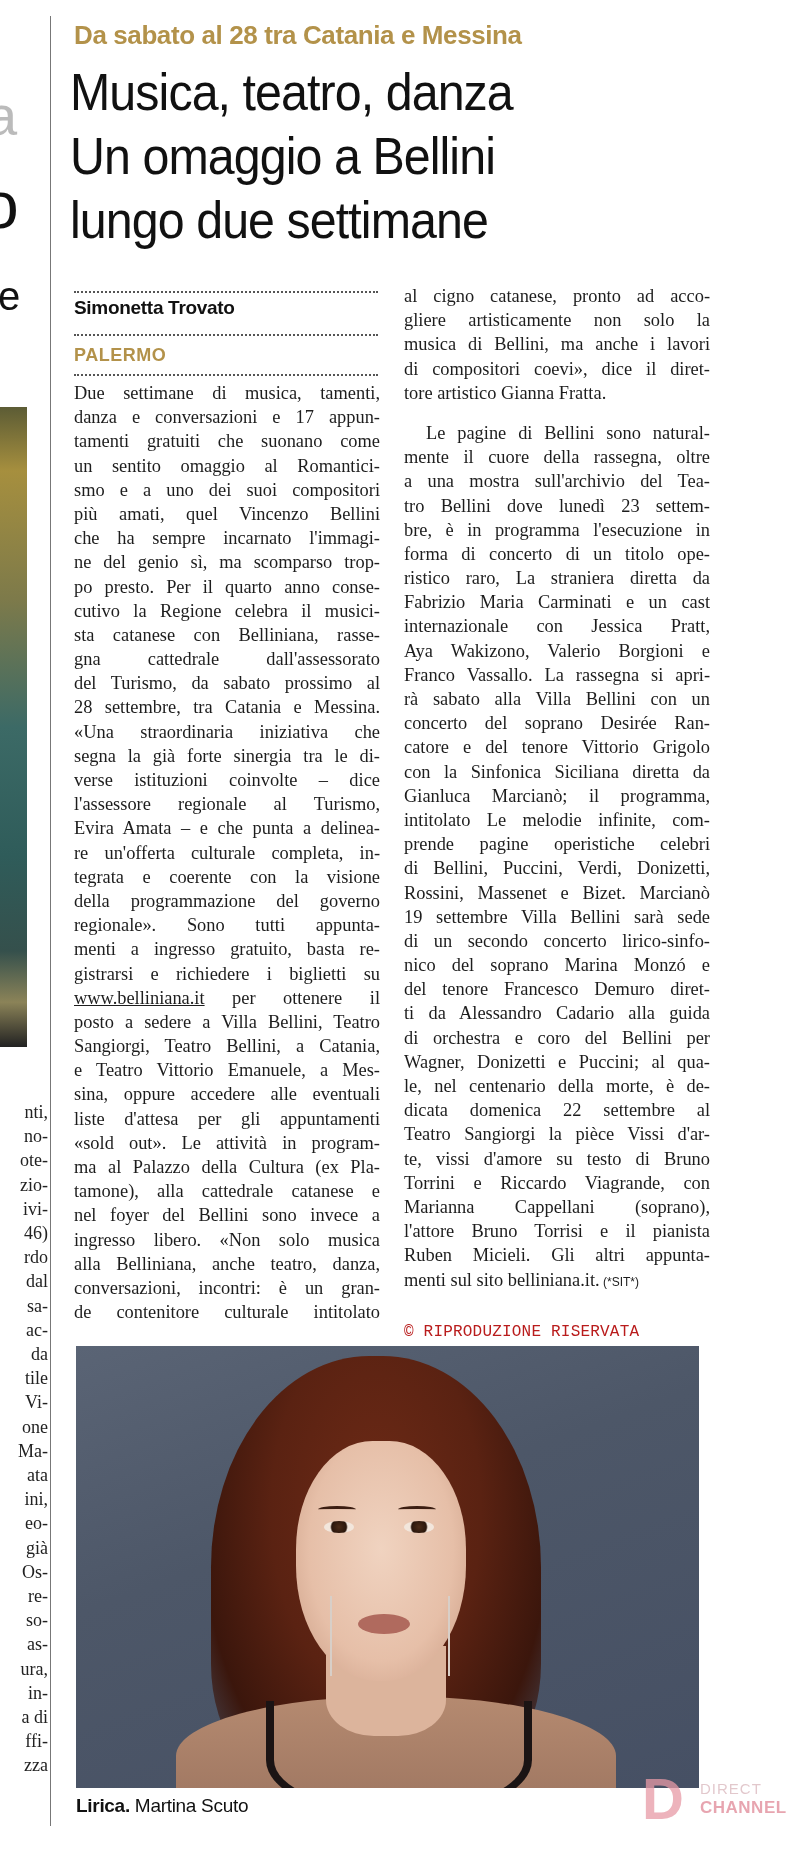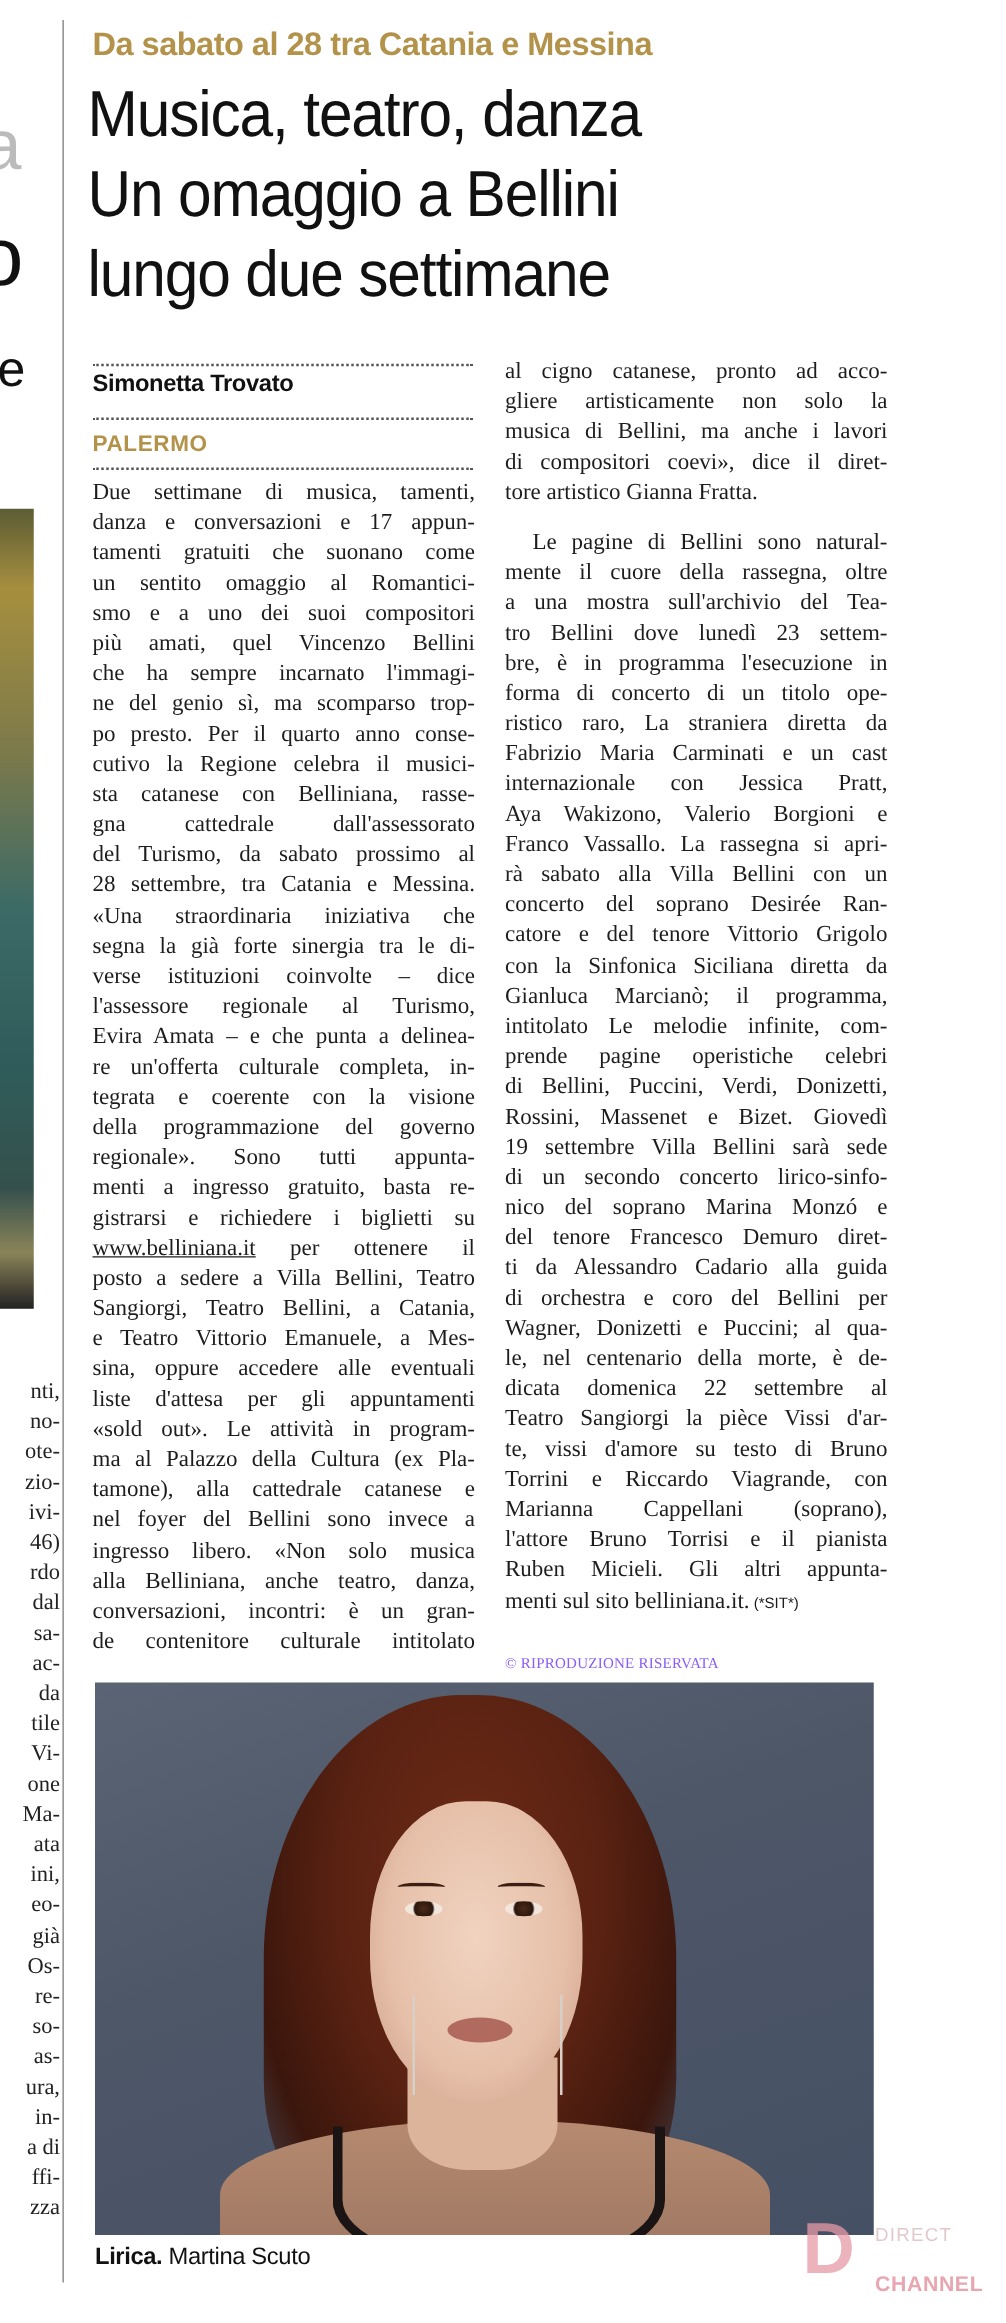--- a/index.html
+++ b/index.html
@@ -33,21 +33,21 @@
     font-size: 18px; color: #b3924a; letter-spacing: 0.5px; }
 
   .body-col { position: absolute; font-family: "Liberation Serif", serif; font-size: 18.4px; line-height: 24.2px; color: #1d1d1d; }
   .body-col .ln { white-space: nowrap; text-align: justify; text-align-last: justify; height: 24.2px; overflow: visible; }
   .body-col .ln.last { text-align-last: left; }
   .body-col .ln.indent { padding-left: 22px; margin-top: 16px; }
   .col1 { left: 74px; top: 381px; width: 306px; }
   .col2 { left: 404px; top: 284px; width: 306px; }
   .link { text-decoration: underline; }
   .sig { font-family: "Liberation Sans", sans-serif; font-size: 12px; }
-  .copyright { position: absolute; left: 404px; top: 1323px; font-family: Liberation Serif, serif; font-size: 12px; color: #8b5cf6; letter-spacing: 0.2px; }
+  .copyright { position: absolute; left: 404px; top: 1323px; font-family: Liberation Mono, monospace; font-size: 16px; color: #b91c1c; letter-spacing: 0.2px; }
 
   
   .photo { position: absolute; left: 76px; top: 1346px; width: 623px; height: 442px; overflow: hidden;
     background: linear-gradient(160deg, #5a6475 0%, #4d5768 40%, #465064 100%); }
   .hair { position: absolute; left: 135px; top: 10px; width: 330px; height: 440px; border-radius: 48% 48% 30% 30%;
     background: radial-gradient(ellipse at 50% 35%, #6d2a16 0%, #5a2212 45%, #3b160c 75%, rgba(59,22,12,0) 100%); }
   .face { position: absolute; left: 220px; top: 95px; width: 170px; height: 240px; border-radius: 45% 45% 48% 48%;
     background: radial-gradient(ellipse at 50% 45%, #f0d3c0 0%, #e6bfa8 60%, #c89a82 100%); }
   .eye { position: absolute; top: 175px; width: 30px; height: 12px; border-radius: 50%; background: radial-gradient(circle, #4a2b18 0%, #2a160c 45%, #f2e6dc 55%); }
   .eye.l { left: 248px; } .eye.r { left: 328px; }
@@ -60,21 +60,21 @@
   .neckline { position: absolute; left: 190px; top: 355px; width: 250px; height: 110px; border: 8px solid #1b1414; border-top: none; border-radius: 0 0 50% 50%; }
   .earring { position: absolute; top: 250px; width: 2px; height: 80px; background: #d8cfc8; }
   .earring.l { left: 254px; } .earring.r { left: 372px; }
 
   .caption { position: absolute; left: 76px; top: 1795px; font-family: "Liberation Sans", sans-serif; font-size: 19px; color: #111; letter-spacing: -0.3px; }
   .caption b { font-weight: bold; }
 
   .watermark { position: absolute; left: 642px; top: 1768px; width: 160px; height: 70px; opacity: 0.75; }
   .wm-d { position: absolute; left: 0; top: 2px; font-family: "Liberation Sans", sans-serif; font-weight: bold; font-size: 58px; line-height: 58px; color: #e79aa6; }
   .wm-direct { position: absolute; left: 58px; top: 12px; font-family: "Liberation Sans", sans-serif; font-size: 15px; color: #d9b6bc; letter-spacing: 1px; }
-  .wm-channel { position: absolute; left: 58px; top: 30px; font-family: "Liberation Sans", sans-serif; font-weight: bold; font-size: 17px; color: #e08896; letter-spacing: 0.5px; margin-top: 20px; }
+  .wm-channel { position: absolute; left: 58px; top: 30px; font-family: "Liberation Sans", sans-serif; font-weight: bold; font-size: 17px; color: #e08896; letter-spacing: 0.5px; }
 </style>
 </head>
 <body>
 
 <div class="left-col">
   <div class="left-head-frag frag-a">a</div>
   <div class="left-head-frag frag-b">o</div>
   <div class="left-head-frag frag-c">e</div>
   <div class="left-photo"></div>
   <div class="left-text" id="left-text">
@@ -182,21 +182,21 @@
     <div class="ln"><span>Aya Wakizono, Valerio Borgioni e</span></div>
     <div class="ln"><span>Franco Vassallo. La rassegna si apri-</span></div>
     <div class="ln"><span>rà sabato alla Villa Bellini con un</span></div>
     <div class="ln"><span>concerto del soprano Desirée Ran-</span></div>
     <div class="ln"><span>catore e del tenore Vittorio Grigolo</span></div>
     <div class="ln"><span>con la Sinfonica Siciliana diretta da</span></div>
     <div class="ln"><span>Gianluca Marcianò; il programma,</span></div>
     <div class="ln"><span>intitolato Le melodie infinite, com-</span></div>
     <div class="ln"><span>prende pagine operistiche celebri</span></div>
     <div class="ln"><span>di Bellini, Puccini, Verdi, Donizetti,</span></div>
-    <div class="ln"><span>Rossini, Massenet e Bizet. Giovedì</span></div>
+    <div class="ln"><span>Rossini, Massenet e Bizet. Marcianò</span></div>
     <div class="ln"><span>19 settembre Villa Bellini sarà sede</span></div>
     <div class="ln"><span>di un secondo concerto lirico-sinfo-</span></div>
     <div class="ln"><span>nico del soprano Marina Monzó e</span></div>
     <div class="ln"><span>del tenore Francesco Demuro diret-</span></div>
     <div class="ln"><span>ti da Alessandro Cadario alla guida</span></div>
     <div class="ln"><span>di orchestra e coro del Bellini per</span></div>
     <div class="ln"><span>Wagner, Donizetti e Puccini; al qua-</span></div>
     <div class="ln"><span>le, nel centenario della morte, è de-</span></div>
     <div class="ln"><span>dicata domenica 22 settembre al</span></div>
     <div class="ln"><span>Teatro Sangiorgi la pièce Vissi d'ar-</span></div>

